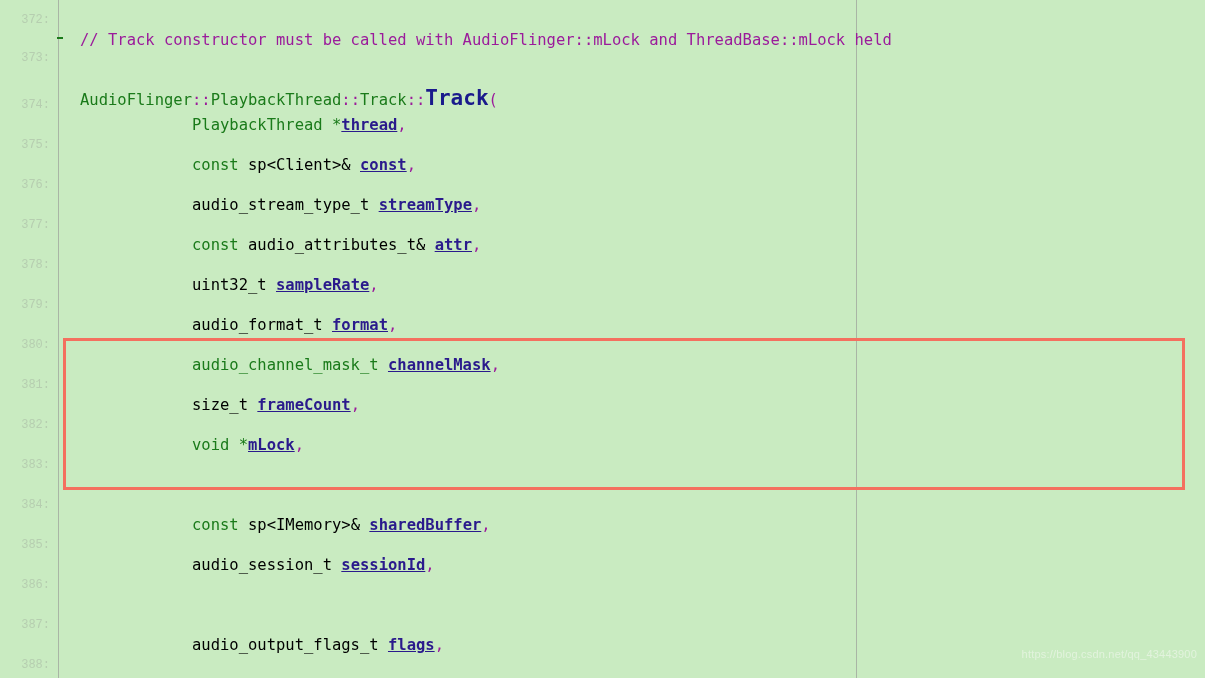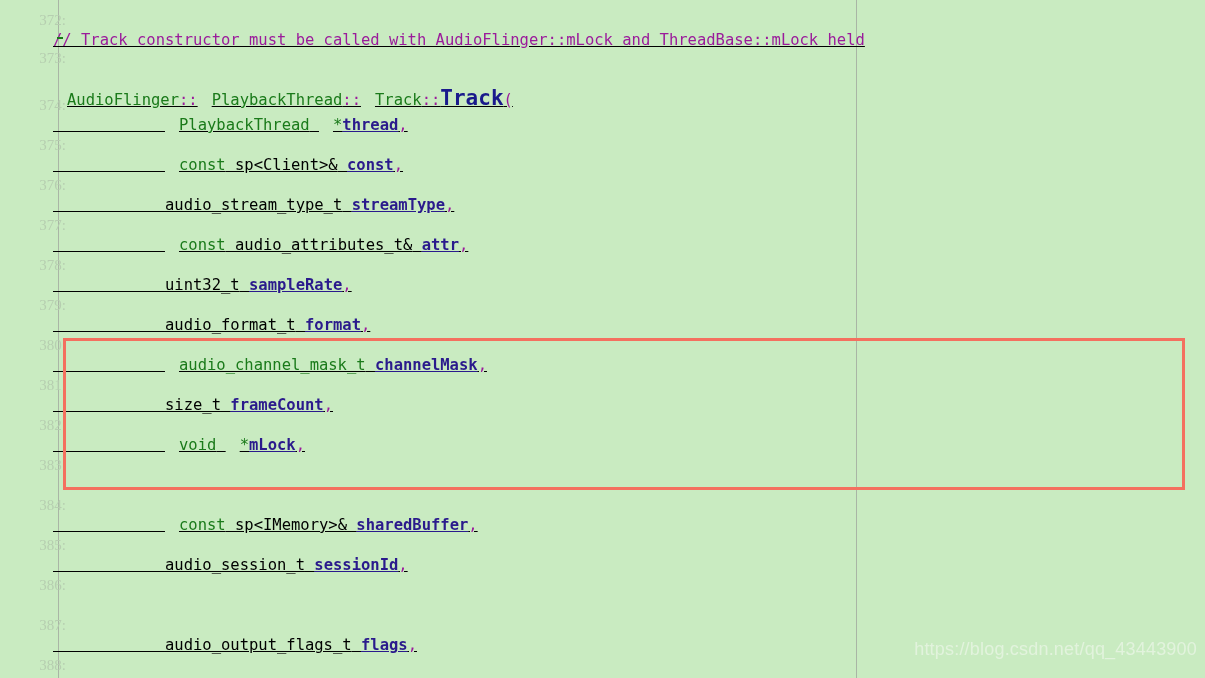--- a/index.html
+++ b/index.html
@@ -47,37 +47,36 @@
   .line {
     position: relative;
     height: 20px;
     line-height: 20px;
     white-space: pre;
     font-size: 15.5px;
     letter-spacing: 0px;
   }
   .ln {
     position: absolute;
-    left: 16px;
+    left: 0;
     width: 50px;
     text-align: right;
     color: #b6ceb0;
-    font-size: 15px;
-    font-family: Liberation Serif, serif;
+    font-size: 12px;
+    font-family: Liberation Mono, monospace;
   }
   .ltxt {
     position: absolute;
-    left: 53px;
+    left: 80px;
     color: #000000;
-    text-decoration: underline;
   }
 
   
   .cmt   { color: #9b1b9b; }  
-  .typep { color: #1a7a1a; margin-left: 14px; }          
+  .typep { color: #1a7a1a; }          
   .blk   { color: #000000; }          
   .param { color: #2a1a8c; font-weight: bold; text-decoration: underline; }  
   .paren { color: #9b1b9b; }  
   .fnbig {
     color: #1a1a8c;
     font-weight: bold;
     font-size: 21px;
   }
   .foldmark {
     position: absolute;
@@ -99,21 +98,21 @@
     box-sizing: border-box;
     pointer-events: none;
   }
 
   
   #watermark {
     position: absolute;
     right: 8px;
     bottom: 18px;
     color: #e2f3dd;
-    font-size: 18px;
+    font-size: 11px;
     font-family: "Liberation Sans", sans-serif;
     letter-spacing: 0.2px;
   }
 </style>
 </head>
 <body>
 
 <div id="viewport">
 
   <div id="gutter"></div>

